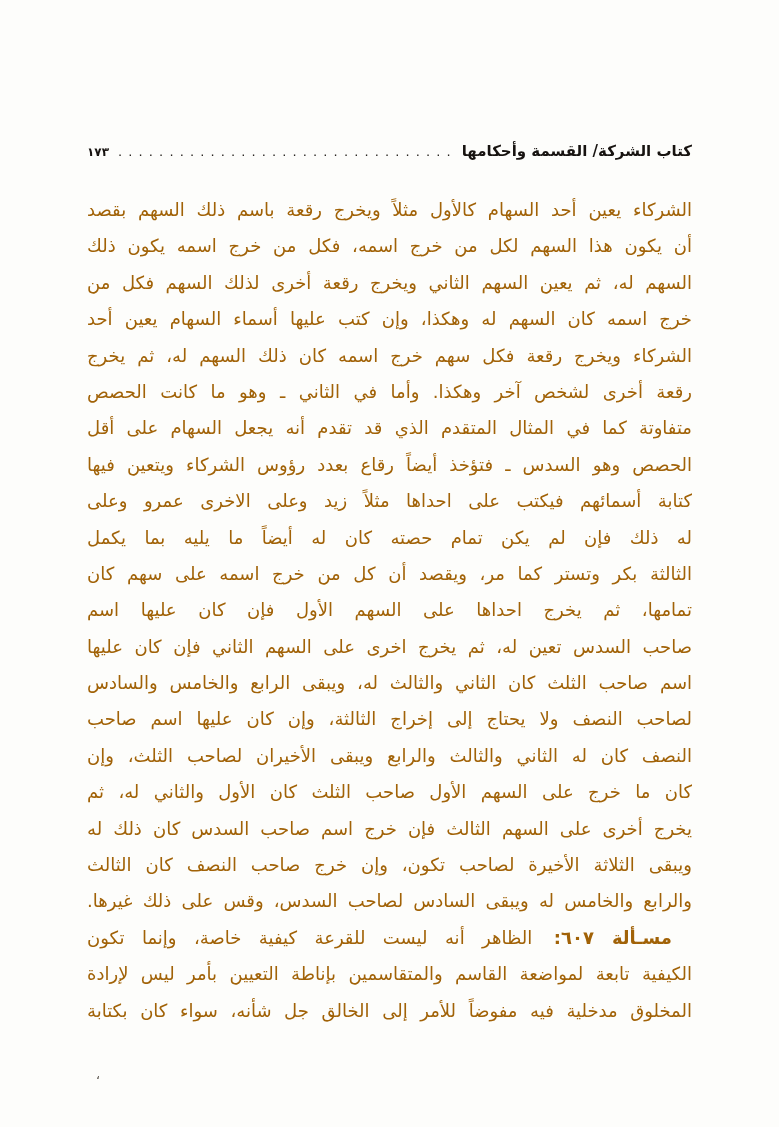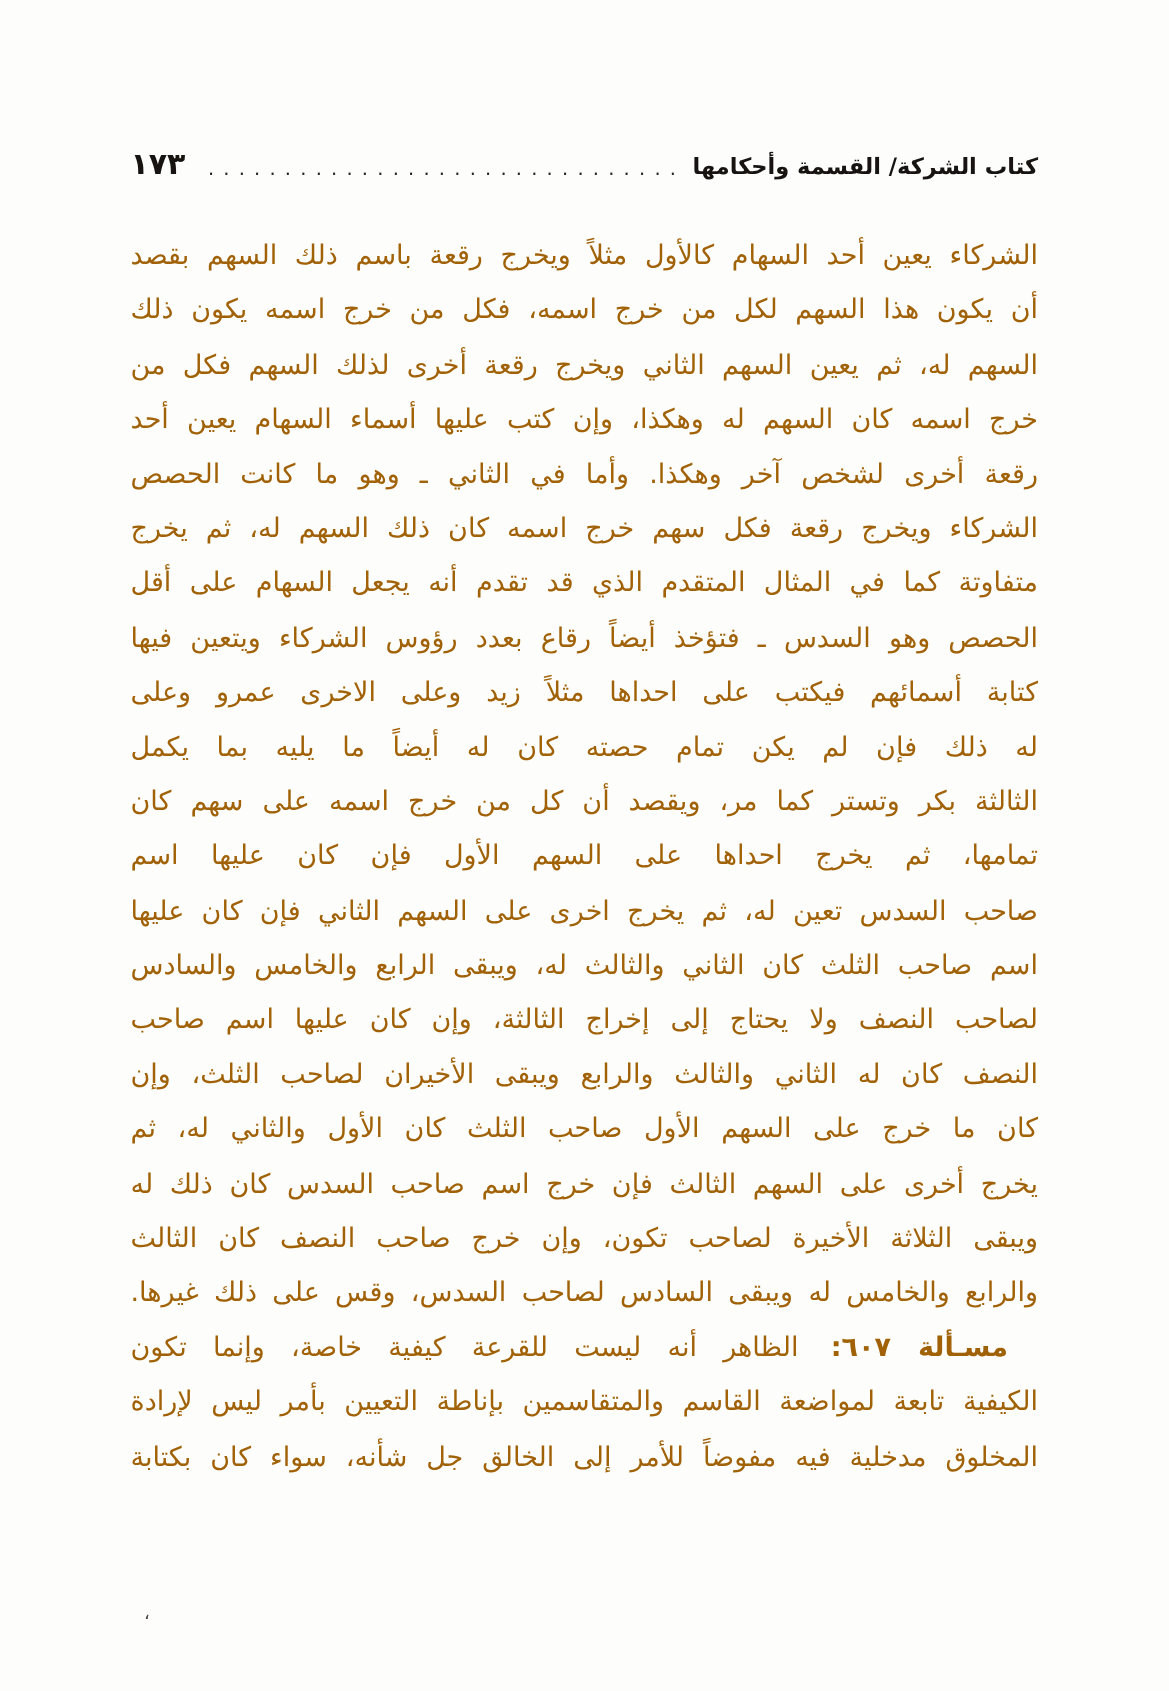--- a/index.html
+++ b/index.html
@@ -41,21 +41,22 @@
     overflow: hidden;
     white-space: nowrap;
     font-weight: normal;
     font-size: 13px;
     letter-spacing: 1px;
     margin: 0 10px;
     color: #2a2622;
   }
   .header .pagenum {
     white-space: nowrap;
-    font-size: 20px;
+    font-size: 12px;
+    margin-top: 48px;
   }
   .textblock {
     direction: rtl;
     margin: 32px 87px 0 87px;
     font-size: 18px;
     line-height: 36.4px;
     text-align: justify;
     color: #a16207;
   }
   .line {
@@ -91,22 +92,22 @@
     <span class="title">كتاب الشركة/ القسمة وأحكامها</span>
     <span class="dots">. . . . . . . . . . . . . . . . . . . . . . . . . . . . . . . . . . . . . . . . . . . . . . . . . .</span>
     <span class="pagenum">١٧٣</span>
   </div>
 
   <div class="textblock">
     <div class="line">الشركاء يعين أحد السهام كالأول مثلاً ويخرج رقعة باسم ذلك السهم بقصد</div>
     <div class="line">أن يكون هذا السهم لكل من خرج اسمه، فكل من خرج اسمه يكون ذلك</div>
     <div class="line">السهم له، ثم يعين السهم الثاني ويخرج رقعة أخرى لذلك السهم فكل من</div>
     <div class="line">خرج اسمه كان السهم له وهكذا، وإن كتب عليها أسماء السهام يعين أحد</div>
+    <div class="line">الشركاء ويخرج رقعة فكل سهم خرج اسمه كان ذلك السهم له، ثم يخرج</div>
     <div class="line">رقعة أخرى لشخص آخر وهكذا. وأما في الثاني ـ وهو ما كانت الحصص</div>
-    <div class="line">الشركاء ويخرج رقعة فكل سهم خرج اسمه كان ذلك السهم له، ثم يخرج</div>
     <div class="line">متفاوتة كما في المثال المتقدم الذي قد تقدم أنه يجعل السهام على أقل</div>
     <div class="line">الحصص وهو السدس ـ فتؤخذ أيضاً رقاع بعدد رؤوس الشركاء ويتعين فيها</div>
     <div class="line">كتابة أسمائهم فيكتب على احداها مثلاً زيد وعلى الاخرى عمرو وعلى</div>
     <div class="line">له ذلك فإن لم يكن تمام حصته كان له أيضاً ما يليه بما يكمل</div>
     <div class="line">الثالثة بكر وتستر كما مر، ويقصد أن كل من خرج اسمه على سهم كان</div>
     <div class="line">تمامها، ثم يخرج احداها على السهم الأول فإن كان عليها اسم</div>
     <div class="line">صاحب السدس تعين له، ثم يخرج اخرى على السهم الثاني فإن كان عليها</div>
     <div class="line">اسم صاحب الثلث كان الثاني والثالث له، ويبقى الرابع والخامس والسادس</div>
     <div class="line">لصاحب النصف ولا يحتاج إلى إخراج الثالثة، وإن كان عليها اسم صاحب</div>
     <div class="line">النصف كان له الثاني والثالث والرابع ويبقى الأخيران لصاحب الثلث، وإن</div>

